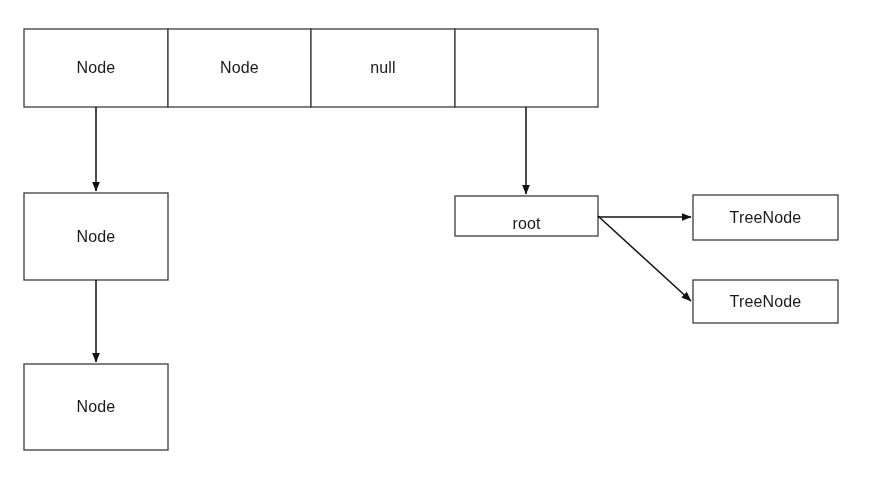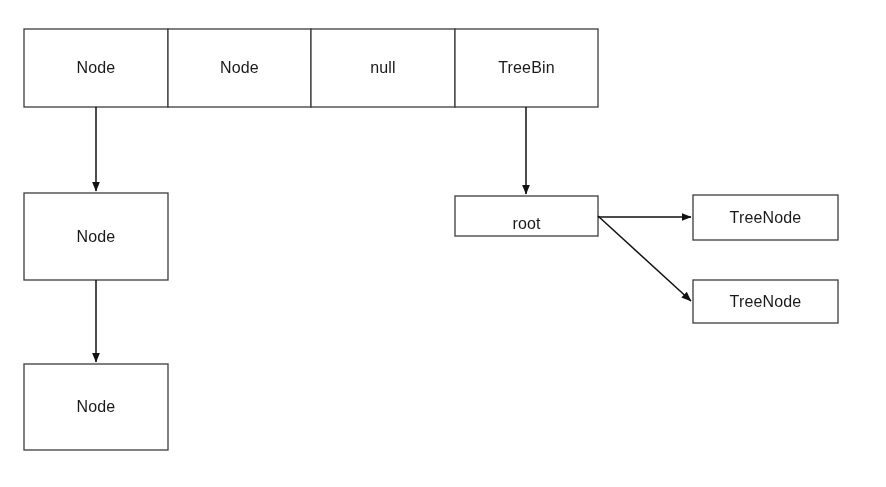--- a/index.html
+++ b/index.html
@@ -71,21 +71,20 @@
       <line x1="96" y1="280" x2="96" y2="362" stroke="#111111" stroke-width="1.5" marker-end="url(#arrowhead)"></line>
       <line x1="526" y1="107" x2="526" y2="194" stroke="#111111" stroke-width="1.5" marker-end="url(#arrowhead)"></line>
       <line x1="598" y1="217" x2="691" y2="217" stroke="#111111" stroke-width="1.5" marker-end="url(#arrowhead)"></line>
       <line x1="598" y1="216" x2="691" y2="301" stroke="#111111" stroke-width="1.5" marker-end="url(#arrowhead)"></line>
     </g>
   </svg>
 
   <div class="box-label" style="left:24px; top:29px; width:144px; height:78px;">Node</div>
   <div class="box-label" style="left:168px; top:29px; width:143px; height:78px;">Node</div>
   <div class="box-label" style="left:311px; top:29px; width:144px; height:78px;">null</div>
-  <div class="box-label" style="left:455px; top:29px; width:143px; height:78px;">TreeBin</div>
 
   <div class="box-label" style="left:24px; top:193px; width:144px; height:87px;">Node</div>
   <div class="box-label" style="left:24px; top:364px; width:144px; height:86px;">Node</div>
 
   <div class="box-label" style="left:455px; top:204px; width:143px; height:40px;">root</div>
   <div class="box-label" style="left:693px; top:195px; width:145px; height:45px;">TreeNode</div>
   <div class="box-label" style="left:693px; top:280px; width:145px; height:43px;">TreeNode</div>
 
 </div>
 

